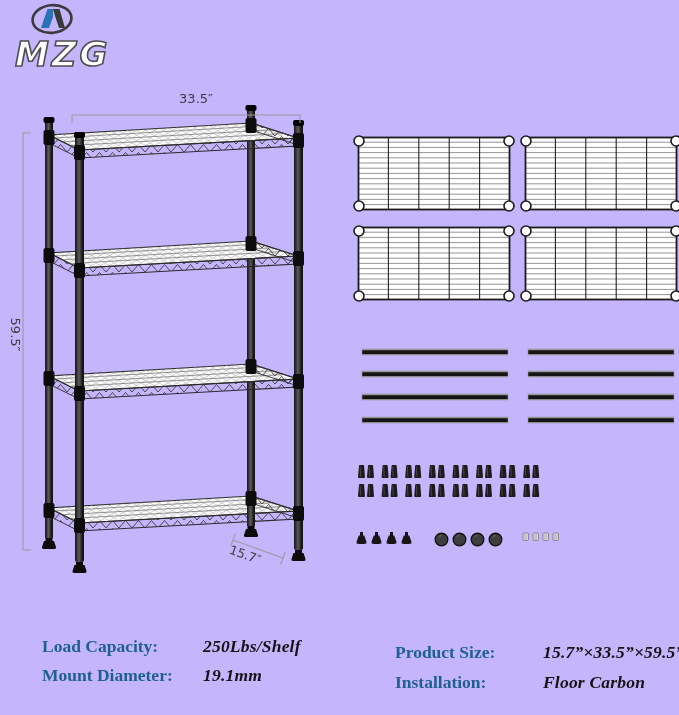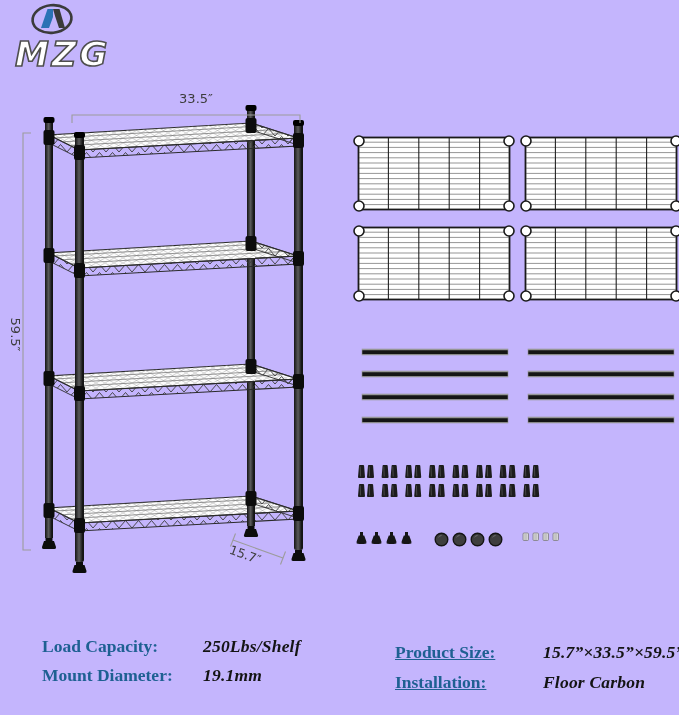--- a/index.html
+++ b/index.html
@@ -13,21 +13,21 @@
   #width-label{left:82px;top:91px;width:228px;text-align:center;}
   #height-label{left:-8px;top:327px;width:46px;text-align:center;transform:rotate(90deg);}
   #depth-label{left:229px;top:547px;font-size:12.5px;transform:rotate(20deg);}
   
   .specs{position:absolute;display:flex;flex-direction:column;}
   .specs.left-col{left:14px;top:636px;gap:8px;margin-left:28px;}
   .specs.right-col{left:395px;top:642px;gap:9px;}
   .spec-row{display:flex;line-height:21px;font-size:17.5px;}
   .spec-label{color:#1e6092;font-weight:bold;}
   .left-col .spec-label{width:161px;}
-  .right-col .spec-label{width:148px;text-decoration:underline;}
+  .right-col .spec-label{width:148px;}
   .spec-value{color:#141414;font-weight:bold;letter-spacing:.2px;font-style:italic;}
 </style>
 </head>
 <body>
 
 <div class="canvas">
 
   <svg class="abs" style="left:8px;top:2px;" width="122" height="74" viewBox="0 0 122 74">
     <g>
       <ellipse cx="44" cy="17" rx="19.5" ry="13.8" fill="none" stroke="#3b3b3b" stroke-width="2.6" transform="rotate(-6 44 17)"></ellipse>

